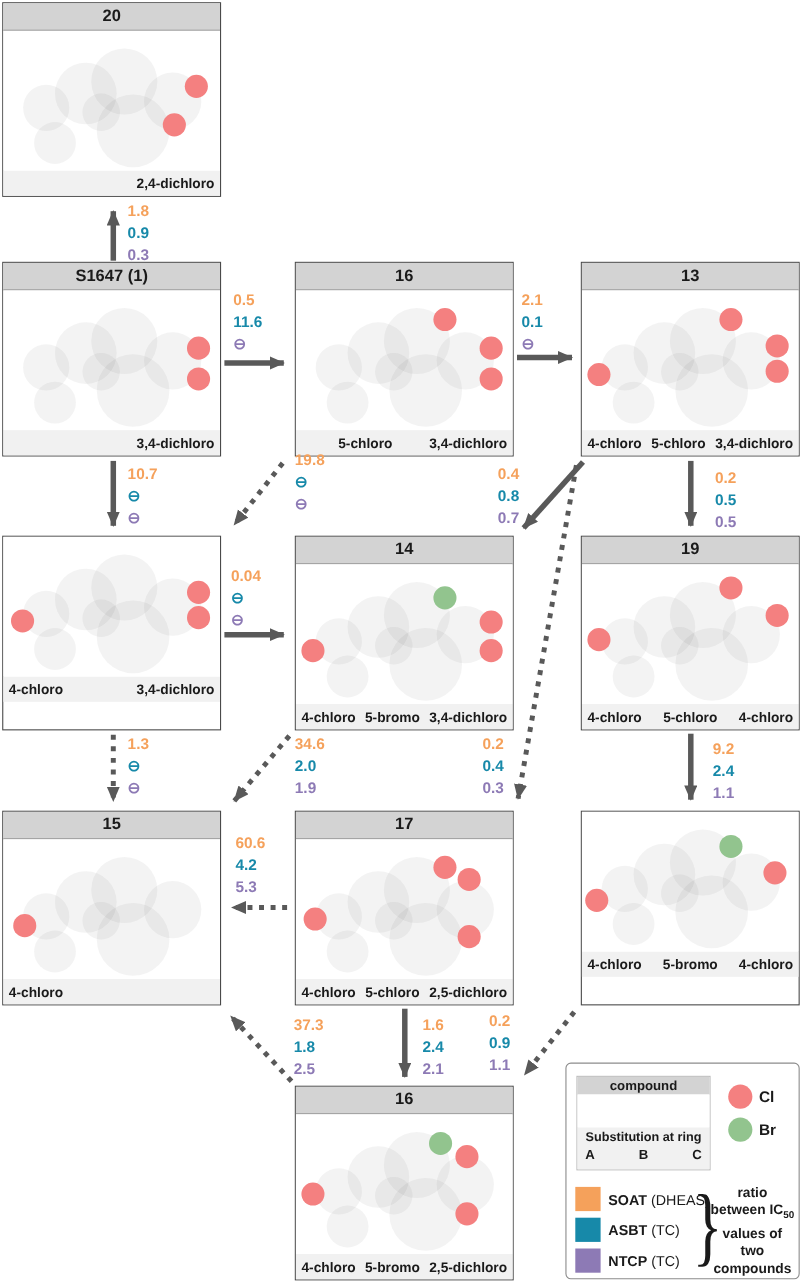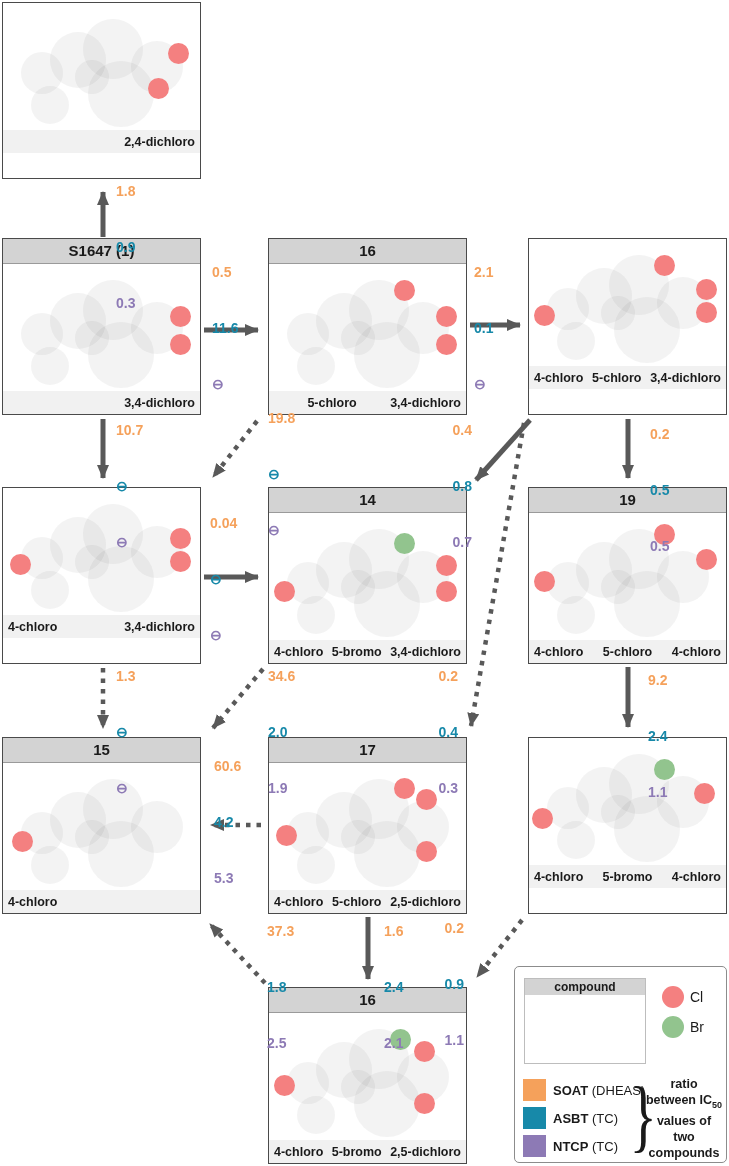--- a/index.html
+++ b/index.html
@@ -12,40 +12,40 @@
         font-weight:bold;font-size:15px;color:#1a1a1a;text-align:center;line-height:24px;}
   .card-body{position:relative;height:127px;background:#fff;}
   .gray-ring{position:absolute;border-radius:50%;background:rgba(120,120,120,0.085);}
   .dot{position:absolute;width:21px;height:21px;border-radius:50%;}
   .dot-cl{background:#f48080;}
   .dot-br{background:#92c48e;}
   .card-label{height:23px;background:#f1f1f1;display:flex;justify-content:space-between;
         align-items:center;padding:0 5px;font-weight:bold;font-size:12.5px;color:#1a1a1a;}
   
   .vals{position:absolute;display:flex;flex-direction:column;font-weight:bold;
-        font-size:14px;line-height:20px;z-index:3;gap:36px;}
+        font-size:14px;line-height:20px;z-index:3;}
   .vals.ra{text-align:right;}
   .v-soat{color:#f5a15b;}
   .v-asbt{color:#1789a9;}
   .v-ntcp{color:#8d7ab5;}
   .overlay{position:absolute;left:0;top:0;z-index:1;pointer-events:none;}
   
   .legend{position:absolute;left:514px;top:966px;width:213px;height:197px;
         border:1.5px solid #8c8c8c;border-radius:5px;background:#fff;box-sizing:border-box;}
   .mini-card{position:absolute;left:9px;top:11px;width:122px;height:86px;
         border:1px solid #bdbdbd;box-sizing:border-box;}
   .mini-header{height:16px;background:#d3d3d3;text-align:center;font-weight:bold;
         font-size:12px;line-height:16px;color:#1a1a1a;}
   .mini-body{height:30px;background:#fff;}
   .mini-sub{height:38px;background:#f1f1f1;font-weight:bold;font-size:11.5px;color:#1a1a1a;}
   .mini-sub-title{text-align:center;padding-top:3px;}
   .mini-rings{display:flex;justify-content:space-between;padding:3px 7px 0 7px;font-size:12px;}
   .halogen-row{position:absolute;display:flex;align-items:center;gap:6px;}
   .halogen-swatch{width:22px;height:22px;border-radius:50%;}
-  .halogen-label{font-weight:normal;font-size:14px;color:#1a1a1a;}
+  .halogen-label{font-weight:bold;font-size:14px;color:#1a1a1a;}
   .transporter-row{position:absolute;display:flex;align-items:center;gap:7px;}
   .transporter-swatch{width:23px;height:22px;}
   .transporter-label{font-size:13px;color:#1a1a1a;white-space:nowrap;}
   .transporter-label b{font-weight:bold;}
   .brace{position:absolute;left:110px;top:104px;font-size:76px;line-height:88px;
         font-family:"Liberation Serif",serif;color:#1a1a1a;
         transform:scale(0.75,1.05);transform-origin:center;}
   .ratio-text{position:absolute;left:130px;top:109px;width:78px;text-align:center;
         font-weight:bold;font-size:12.5px;line-height:16px;color:#1a1a1a;}
   sub{font-size:9px;}
@@ -77,20 +77,21 @@
       <line x1="524" y1="423" x2="471" y2="726" marker-end="url(#ah)"></line>
       <line x1="103" y1="668" x2="103" y2="728" marker-end="url(#ah)"></line>
       <line x1="263" y1="669" x2="213" y2="728" marker-end="url(#ah)"></line>
       <line x1="261" y1="825" x2="211" y2="825" marker-end="url(#ah)"></line>
       <line x1="265" y1="983" x2="210" y2="924" marker-end="url(#ah)"></line>
       <line x1="522" y1="920" x2="477" y2="977" marker-end="url(#ah)"></line>
     </g>
   </svg>
 
   <div class="card" style="left:2px;top:2px">
+    <div class="card-header">20</div>
     <div class="card-body">
         <span class="gray-ring" style="height: 42px; width: 42px; left: calc(20% - 21px); top: calc(55% - 21px);"></span>
         <span class="gray-ring" style="height: 38px; width: 38px; left: calc(24% - 19px); top: calc(80% - 19px);"></span>
         <span class="gray-ring" style="height: 56px; width: 56px; left: calc(38% - 28px); top: calc(45% - 28px);"></span>
         <span class="gray-ring" style="height: 60px; width: 60px; left: calc(56% - 30px); top: calc(36% - 30px);"></span>
         <span class="gray-ring" style="height: 66px; width: 66px; left: calc(60% - 33px); top: calc(72% - 33px);"></span>
         <span class="gray-ring" style="height: 52px; width: 52px; left: calc(78% - 26px); top: calc(50% - 26px);"></span>
         <span class="gray-ring" style="height: 34px; width: 34px; left: calc(45% - 17px); top: calc(58% - 17px);"></span>
         <span class="dot dot-cl" style="left: calc(89% - 10.5px); top: calc(40% - 10.5px);"></span>
         <span class="dot dot-cl" style="left: calc(79% - 10.5px); top: calc(67% - 10.5px);"></span>
@@ -137,20 +138,21 @@
         <span class="dot dot-cl" style="left: calc(90% - 10.5px); top: calc(63% - 10.5px);"></span>
       </div>
     <div class="card-label">
       <span></span>
       <span>5-chloro</span>
       <span>3,4-dichloro</span>
     </div>
   </div>
 
   <div class="card" style="left:528px;top:238px">
+    <div class="card-header">13</div>
     <div class="card-body">
         <span class="gray-ring" style="height: 42px; width: 42px; left: calc(20% - 21px); top: calc(55% - 21px);"></span>
         <span class="gray-ring" style="height: 38px; width: 38px; left: calc(24% - 19px); top: calc(80% - 19px);"></span>
         <span class="gray-ring" style="height: 56px; width: 56px; left: calc(38% - 28px); top: calc(45% - 28px);"></span>
         <span class="gray-ring" style="height: 60px; width: 60px; left: calc(56% - 30px); top: calc(36% - 30px);"></span>
         <span class="gray-ring" style="height: 66px; width: 66px; left: calc(60% - 33px); top: calc(72% - 33px);"></span>
         <span class="gray-ring" style="height: 52px; width: 52px; left: calc(78% - 26px); top: calc(50% - 26px);"></span>
         <span class="gray-ring" style="height: 34px; width: 34px; left: calc(45% - 17px); top: calc(58% - 17px);"></span>
         <span class="dot dot-cl" style="left: calc(8% - 10.5px); top: calc(60% - 10.5px);"></span>
         <span class="dot dot-cl" style="left: calc(69% - 10.5px); top: calc(21% - 10.5px);"></span>
@@ -388,20 +390,28 @@
   <div class="vals ra" style="left:420px;top:918px;width:44px">
     <span class="v-soat">0.2</span>
     <span class="v-asbt">0.9</span>
     <span class="v-ntcp">1.1</span>
   </div>
 
   <div class="legend">
     <div class="mini-card">
       <div class="mini-header">compound</div>
       <div class="mini-body"></div>
+      <div class="mini-sub">
+        <div class="mini-sub-title">Substitution at ring</div>
+        <div class="mini-rings">
+          <span>A</span>
+          <span>B</span>
+          <span>C</span>
+        </div>
+      </div>
     </div>
 
     <div class="halogen-row" style="left:147px;top:19px">
       <span class="halogen-swatch dot-cl"></span>
       <span class="halogen-label">Cl</span>
     </div>
     <div class="halogen-row" style="left:147px;top:49px">
       <span class="halogen-swatch dot-br"></span>
       <span class="halogen-label">Br</span>
     </div>

